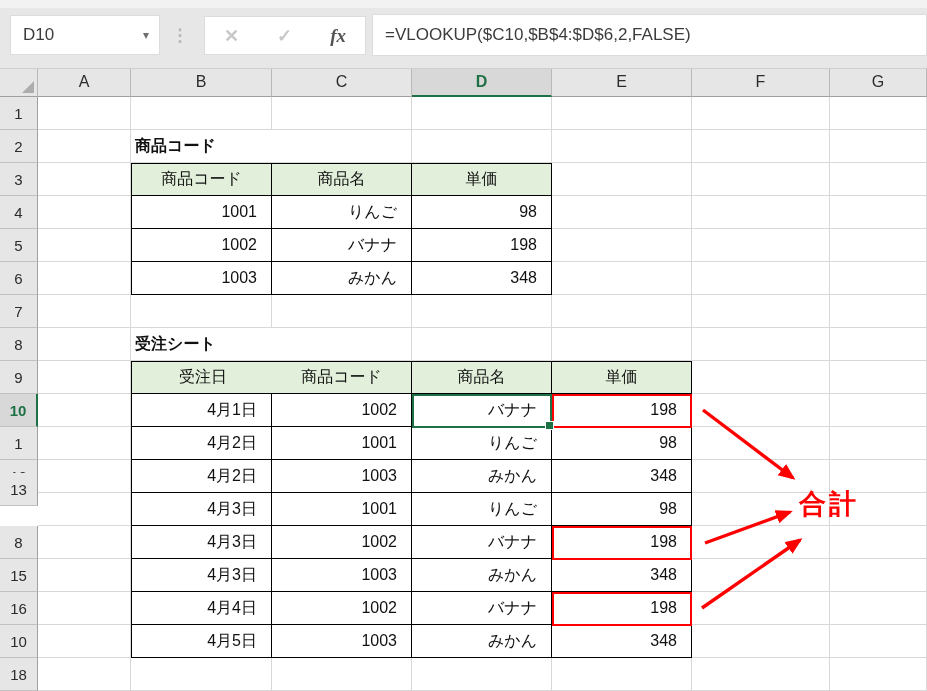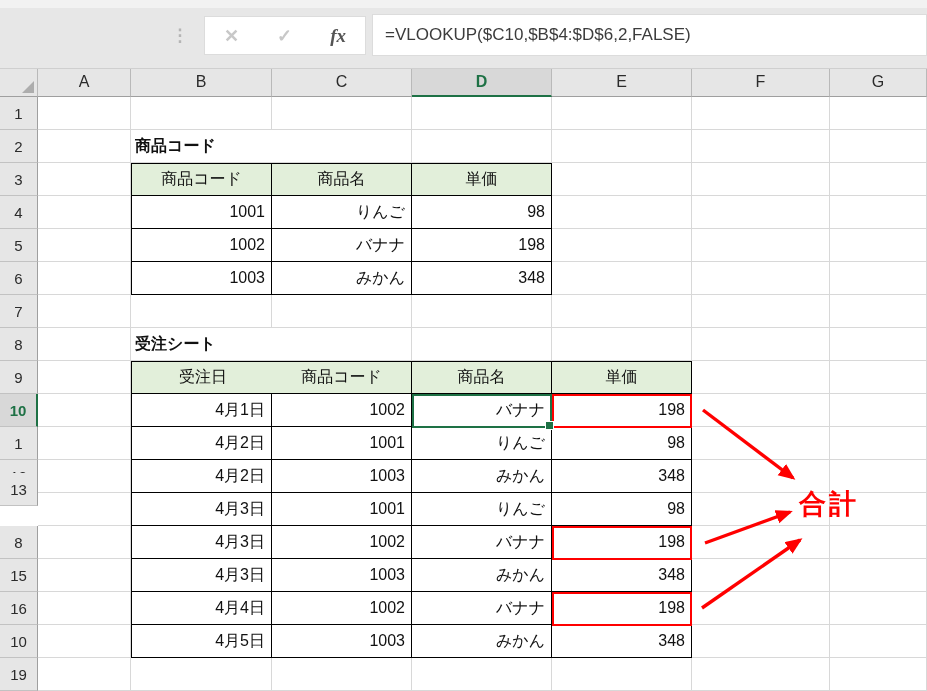--- a/index.html
+++ b/index.html
@@ -47,38 +47,42 @@
   .corner{position:absolute;left:0;top:68px;width:38px;height:29px;
     background:#E6E6E6;border-right:1px solid #B9B9B9;
     border-bottom:1px solid #9F9F9F;box-sizing:border-box;z-index:5;}
   .corner-tri{position:absolute;right:3px;bottom:3px;width:0;height:0;
     border-left:12px solid transparent;border-bottom:12px solid #ADADAD;}
   
   .cell{position:absolute;box-sizing:border-box;background:#fff;
     border-right:1px solid #D8D8D8;border-bottom:1px solid #D8D8D8;
     font-size:16px;color:#111;display:flex;align-items:center;
     white-space:nowrap;overflow:visible;z-index:1;}
-  .cell.t-right{justify-content:flex-end;padding-right:6px;}
+  .cell.t-right{justify-content:flex-end;padding-right:14px;}
   .cell.t-title{font-weight:bold;padding-left:4px;border-right:none;}
   .cell.t-head{background:#E2EFDA;justify-content:center;}
   .cell.tb{border-right:1px solid #000;border-bottom:1px solid #000;}
   
   .redbox{position:absolute;border:2px solid #FF0000;box-sizing:border-box;
     z-index:8;pointer-events:none;}
   .selbox{position:absolute;border:2px solid #1E7145;box-sizing:border-box;z-index:9;}
   .fillhandle{position:absolute;right:-4px;bottom:-4px;width:7px;height:7px;
     background:#1E7145;border:1px solid #fff;box-sizing:content-box;}
   .anno-label{position:absolute;color:#FF0000;font-weight:bold;font-size:27px;
     letter-spacing:3px;z-index:12;}
   #arrow-svg{position:absolute;left:0;top:0;z-index:11;pointer-events:none;}
 </style>
 </head>
 <body>
 
 <div class="chrome">
+  <div class="namebox">
+    <span class="nbtext">D10</span>
+    <span class="caret">▾</span>
+  </div>
   <div class="dots">⋮</div>
   <div class="btnbox">
     <span class="icon-cancel">✕</span>
     <span class="icon-enter">✓</span>
     <span class="icon-fx">fx</span>
   </div>
   <div class="formulabox">
     <span class="ftext">=VLOOKUP($C10,$B$4:$D$6,2,FALSE)</span>
   </div>
 </div>
@@ -104,21 +108,21 @@
     <div class="rowhdr" style="top: 328px; height: 33px;">8</div>
     <div class="rowhdr" style="top: 361px; height: 33px;">9</div>
     <div class="rowhdr sel" style="top: 394px; height: 33px;">10</div>
     <div class="rowhdr" style="top: 427px; height: 33px;">1</div>
     <div class="rowhdr" style="top: 460px; height: 33px;">12</div>
     <div class="rowhdr" style="top: 473px; height: 33px;">13</div>
     <div class="rowhdr" style="top: 526px; height: 33px;">8</div>
     <div class="rowhdr" style="top: 559px; height: 33px;">15</div>
     <div class="rowhdr" style="top: 592px; height: 33px;">16</div>
     <div class="rowhdr" style="top: 625px; height: 33px;">10</div>
-    <div class="rowhdr" style="top: 658px; height: 33px;">19</div>
+    <div class="rowhdr" style="top: 658px; height: 33px;">18</div>
     <div class="cell" style="left: 38px; top: 97px; width: 93px; height: 33px;"></div>
     <div class="cell" style="left: 131px; top: 97px; width: 141px; height: 33px;"></div>
     <div class="cell" style="left: 272px; top: 97px; width: 140px; height: 33px;"></div>
     <div class="cell" style="left: 412px; top: 97px; width: 140px; height: 33px;"></div>
     <div class="cell" style="left: 552px; top: 97px; width: 140px; height: 33px;"></div>
     <div class="cell" style="left: 692px; top: 97px; width: 138px; height: 33px;"></div>
     <div class="cell" style="left: 830px; top: 97px; width: 97px; height: 33px;"></div>
     <div class="cell" style="left: 38px; top: 130px; width: 93px; height: 33px;"></div>
     <div class="cell t-title" style="left: 131px; top: 130px; width: 141px; height: 33px;">商品コード</div>
     <div class="cell" style="left: 272px; top: 130px; width: 140px; height: 33px;"></div>

